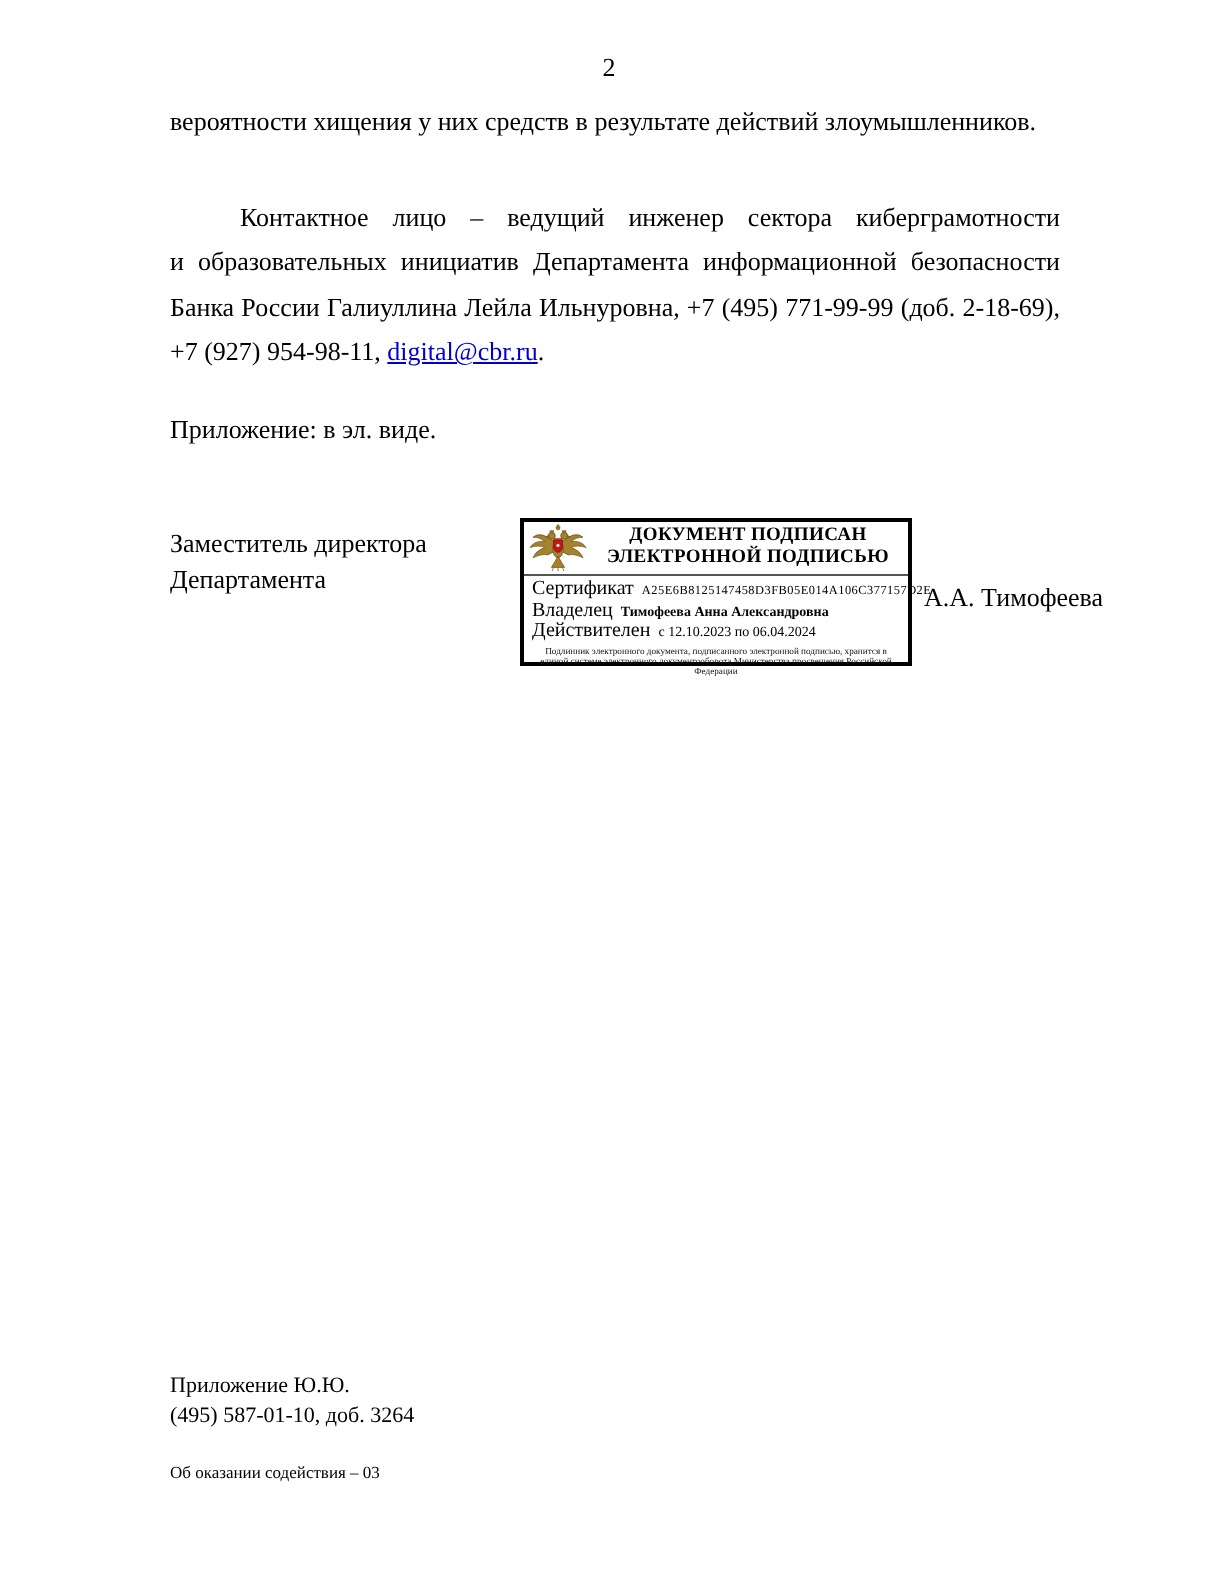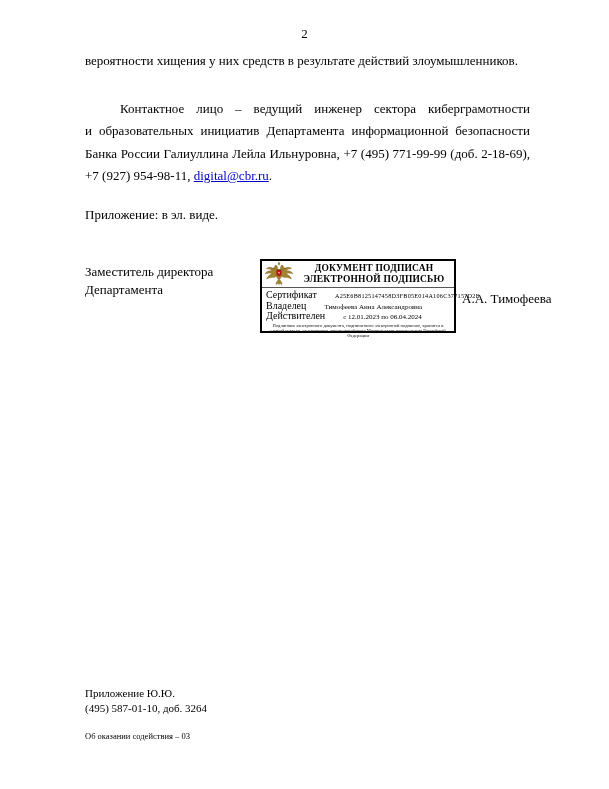--- a/index.html
+++ b/index.html
@@ -26,24 +26,24 @@
   .stamp{
     position:absolute;left:260px;top:259px;width:196px;height:74px;
     border:2px solid #000;box-sizing:border-box;background:#fff;
   }
   .stamp-header{
     display:flex;align-items:center;gap:3px;
     border-bottom:1px solid #555;
     padding:1px 3px 1px 2px;height:27px;box-sizing:border-box;
   }
   .stamp-title{flex:1;text-align:center;font-weight:bold;font-size:9.5px;line-height:11px;letter-spacing:.2px;}
-  .stamp-row{display:flex;align-items:baseline;gap:18px;padding:0 4px;white-space:nowrap;}
+  .stamp-row{display:flex;align-items:baseline;gap:4px;padding:0 4px;white-space:nowrap;}
   .stamp-row .lbl{font-size:10px;line-height:10.5px;}
   .cert-val{font-size:6.2px;letter-spacing:.25px;}
-  .owner-val{font-size:7px;font-weight:normal;}
+  .owner-val{font-size:7px;font-weight:bold;}
   .valid-val{font-size:7px;}
   .stamp-note{text-align:center;font-size:4.6px;line-height:5px;padding-top:1.5px;color:#111;}
   .eagle{width:30px;height:25px;flex:0 0 auto;}
 
   .footer-exec{position:absolute;left:85px;top:686px;font-size:11px;line-height:15px;}
   .doc-ref{position:absolute;left:85px;top:731px;font-size:8.5px;}
 </style>
 </head>
 <body>
 
@@ -106,21 +106,21 @@
     <div class="stamp-row" style="margin-top:2px">
       <span class="lbl">Сертификат</span>
       <span class="cert-val">A25E6B8125147458D3FB05E014A106C377157D2E</span>
     </div>
     <div class="stamp-row">
       <span class="lbl">Владелец</span>
       <span class="owner-val">Тимофеева Анна Александровна</span>
     </div>
     <div class="stamp-row">
       <span class="lbl">Действителен</span>
-      <span class="valid-val">с 12.01.2023 по 06.04.2024</span>
+      <span class="valid-val">с 12.10.2023 по 06.04.2024</span>
     </div>
     <div class="stamp-note">
       <div>Подлинник электронного документа, подписанного электронной подписью, хранится в</div>
       <div>единой системе электронного документооборота Министерства просвещения Российской Федерации</div>
     </div>
   </div>
 
   <div class="sig-name">А.А. Тимофеева</div>
 
   <div class="footer-exec">

